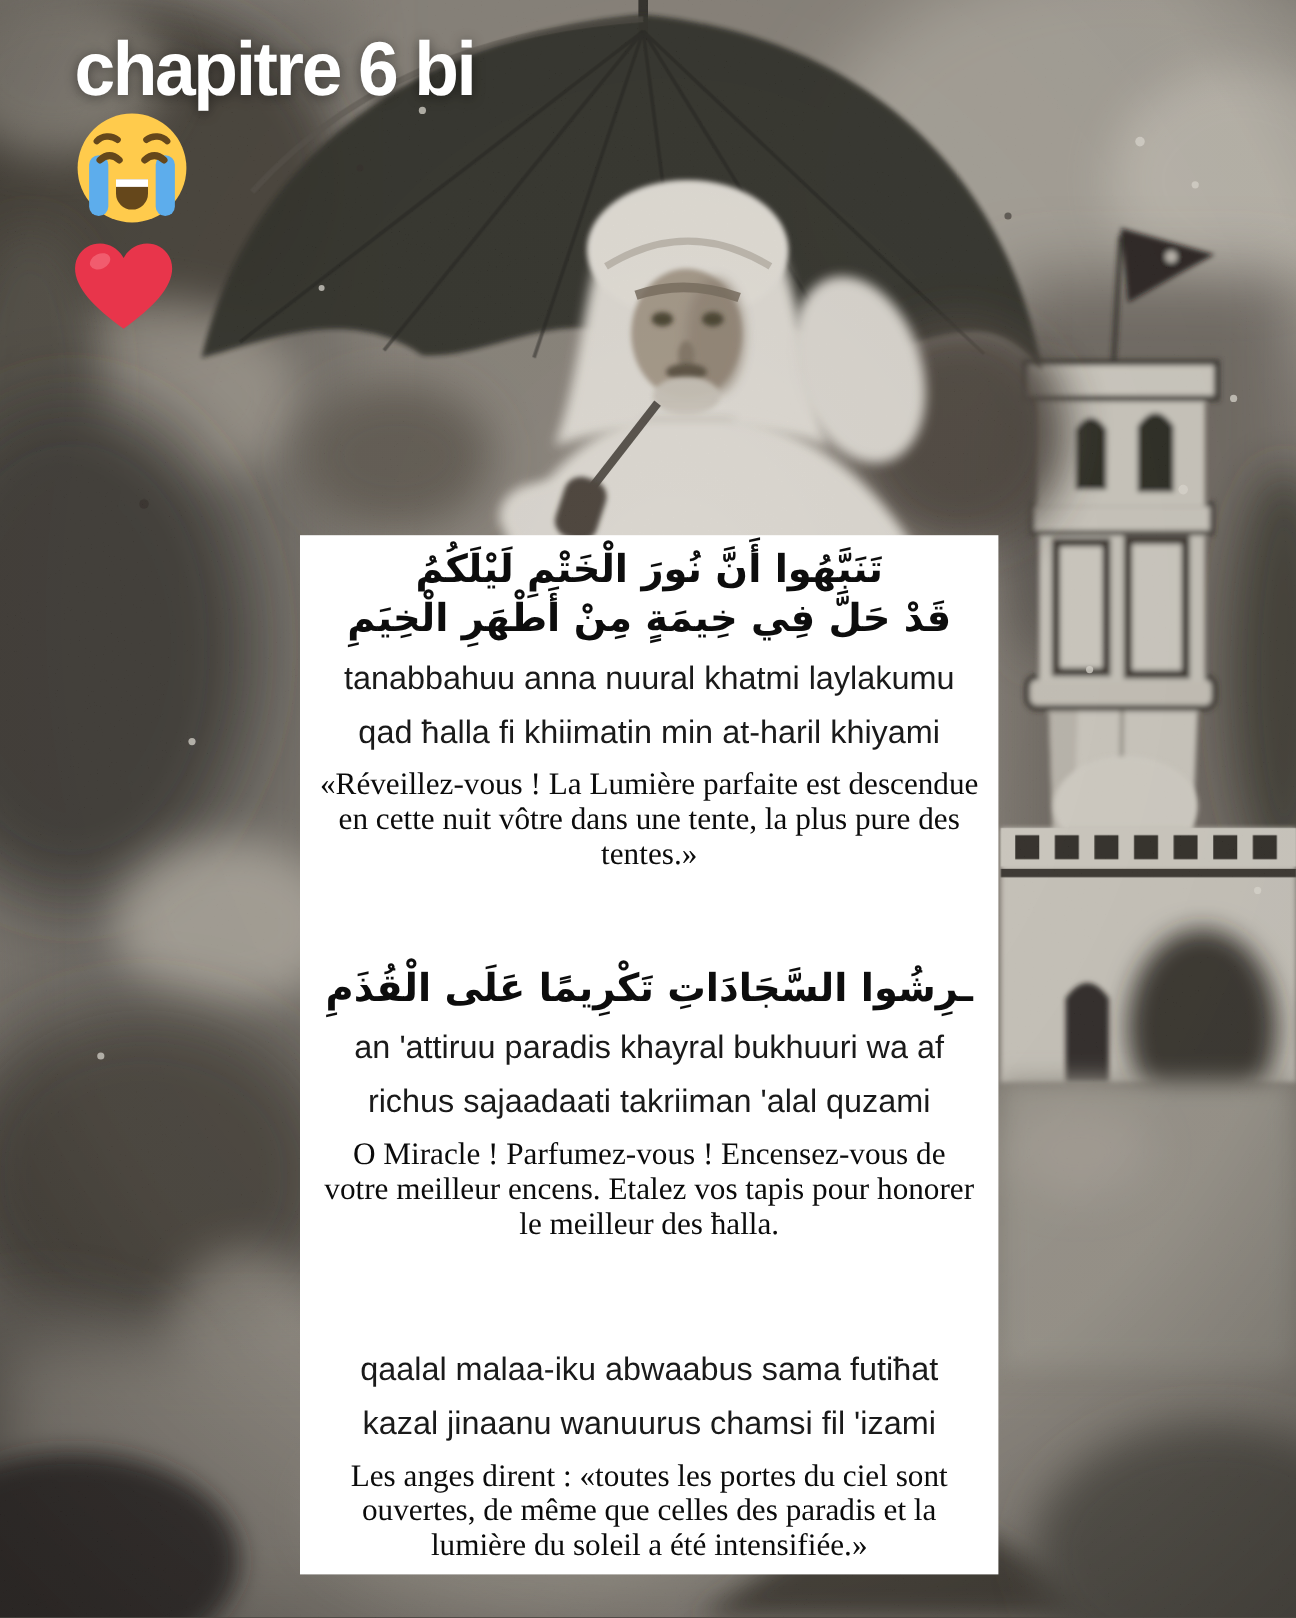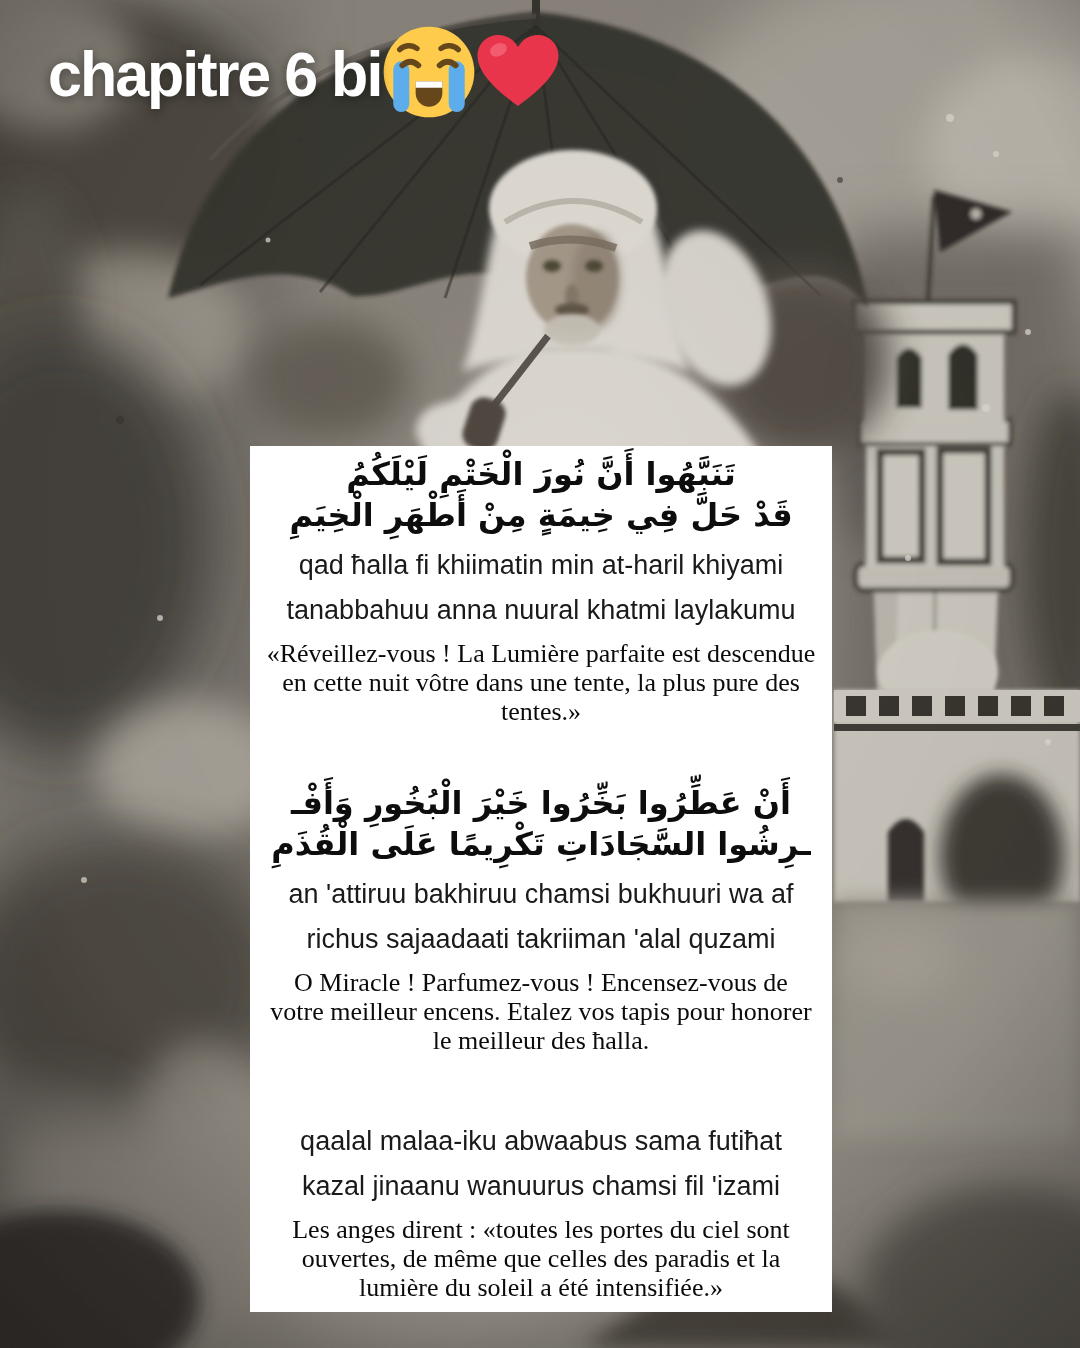--- a/index.html
+++ b/index.html
@@ -1,21 +1,21 @@
 <!DOCTYPE html>
 <html><head>
 <meta charset="utf-8">
 <style>
   html,body{margin:0;padding:0;background:#000;}
   .canvas{position:relative;width:1080px;height:1348px;overflow:hidden;background:#827b73;
           font-family:"Liberation Sans",sans-serif;}
   .photo-svg{position:absolute;left:0;top:0;z-index:0;display:block;}
 
   
-  .title{position:absolute;left:48px;top:22px;height:104px;display:flex;align-items:center;z-index:3;}
+  .title{position:absolute;left:62px;top:22px;height:104px;display:flex;align-items:flex-start;z-index:3;flex-direction:column;}
   .title-text{font-family:"Liberation Sans",sans-serif;font-weight:700;font-size:61px;color:#ffffff;
               letter-spacing:-2px;text-shadow:0 2px 10px rgba(0,0,0,.45);transform:scaleY(1.04);
               white-space:nowrap;}
   .emoji{display:block;}
   .emoji+.emoji{margin-left:-6px;}
 
   
   .panel{position:absolute;left:250px;top:446px;width:582px;height:866px;background:#ffffff;
          z-index:2;box-sizing:border-box;padding:8px 14px 10px;display:flex;flex-direction:column;
          justify-content:space-between;text-align:center;overflow:hidden;}
@@ -215,29 +215,28 @@
         <ellipse cx="10.5" cy="9.5" rx="3.4" ry="2.4" fill="#f46a79" opacity=".75" transform="rotate(-25 10.5 9.5)"></ellipse>
       </svg>
     </span>
   </div>
 
   <div class="panel">
 
     <div class="section">
       <div class="arabic" dir="rtl" lang="ar">تَنَبَّهُوا أَنَّ نُورَ الْخَتْمِ لَيْلَكُمُ</div>
       <div class="arabic" dir="rtl" lang="ar">قَدْ حَلَّ فِي خِيمَةٍ مِنْ أَطْهَرِ الْخِيَمِ</div>
+      <div class="translit">tanabbahuu anna nuural khatmi laylakumu</div>
       <div class="translit">qad ħalla fi khiimatin min at-haril khiyami</div>
-      <div class="translit">tanabbahuu anna nuural khatmi laylakumu</div>
       <div class="french" lang="fr">«Réveillez-vous ! La Lumière parfaite est descendue en cette nuit vôtre dans une tente, la plus pure des tentes.»</div>
     </div>
 
     <div class="section">
-      <div class="arabic" dir="rtl" lang="ar">أَنْ عَطِّرُوا بَخِّرُوا خَيْرَ الْبُخُورِ وَأَفْـ</div>
       <div class="arabic" dir="rtl" lang="ar">ـرِشُوا السَّجَادَاتِ تَكْرِيمًا عَلَى الْقُذَمِ</div>
-      <div class="translit">an 'attiruu bakhiruu chamsi bukhuuri wa af</div>
+      <div class="translit">an 'attiruu paradis khayral bukhuuri wa af</div>
       <div class="translit">richus sajaadaati takriiman 'alal quzami</div>
       <div class="french" lang="fr">O Miracle ! Parfumez-vous ! Encensez-vous de votre meilleur encens. Etalez vos tapis pour honorer le meilleur des ħalla.</div>
     </div>
 
     <div class="section">
       <div class="translit">qaalal malaa-iku abwaabus sama futiħat</div>
       <div class="translit">kazal jinaanu wanuurus chamsi fil 'izami</div>
       <div class="french" lang="fr">Les anges dirent : «toutes les portes du ciel sont ouvertes, de même que celles des paradis et la lumière du soleil a été intensifiée.»</div>
     </div>
 

